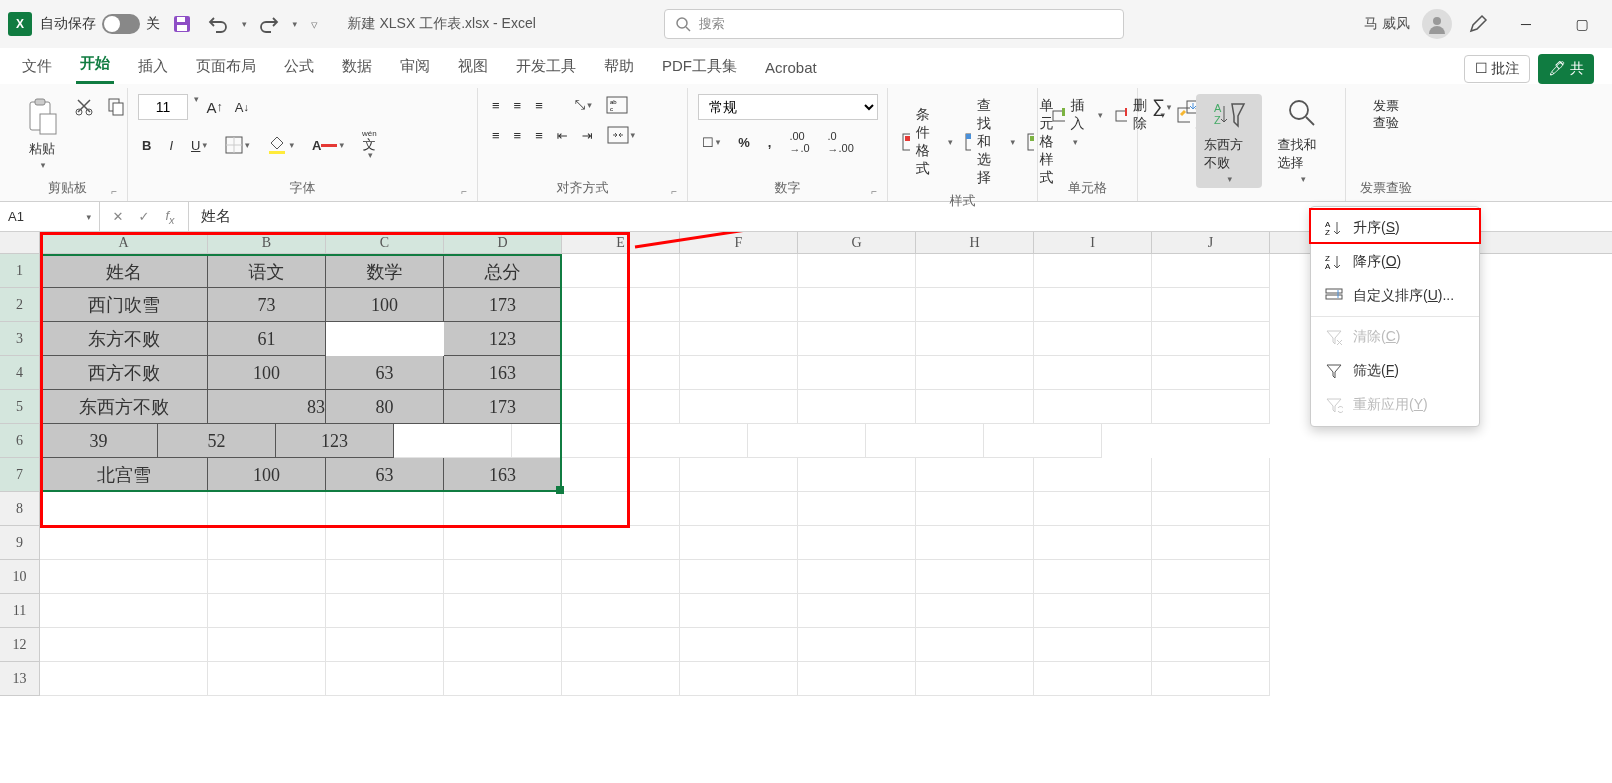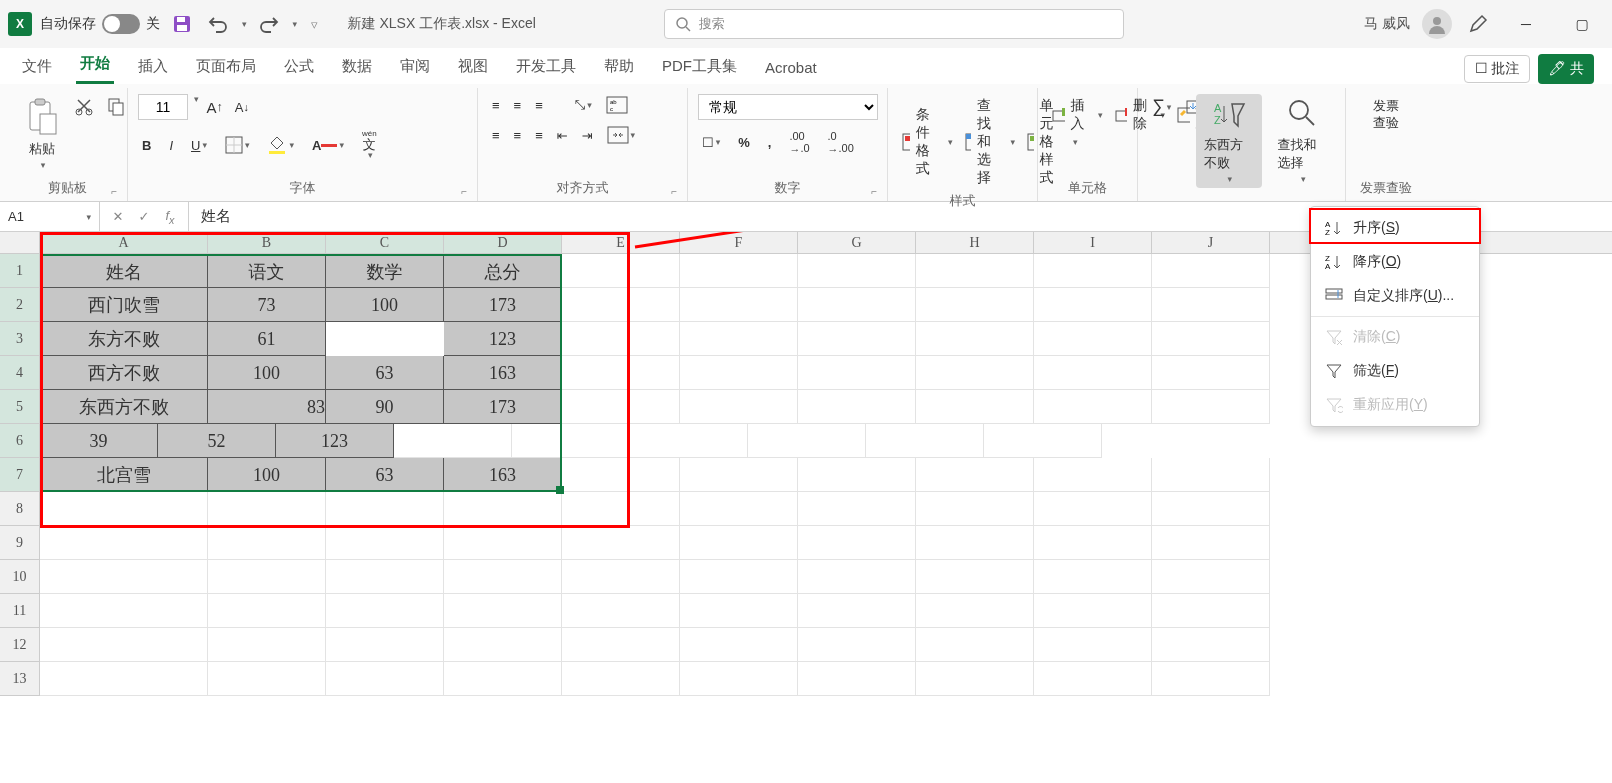--- a/index.html
+++ b/index.html
@@ -518,21 +518,21 @@
           <div class="cell" style="width: 118px;"></div>
           <div class="cell" style="width: 118px;"></div>
           <div class="cell" style="width: 118px;"></div>
           <div class="cell" style="width: 118px;"></div>
           <div class="cell" style="width: 118px;"></div>
           <div class="cell" style="width: 118px;"></div>
         </div>
         <div class="cell-row">
           <div class="cell data data-left" style="width: 168px;">东西方不败</div>
           <div class="cell data" style="width: 118px; text-align: right;">83</div>
-          <div class="cell data" style="width: 118px;">90</div>
+          <div class="cell data" style="width: 118px;">80</div>
           <div class="cell data" style="width: 118px;">173</div>
           <div class="cell" style="width: 118px;"></div>
           <div class="cell" style="width: 118px;"></div>
           <div class="cell" style="width: 118px;"></div>
           <div class="cell" style="width: 118px;"></div>
           <div class="cell" style="width: 118px;"></div>
           <div class="cell" style="width: 118px;"></div>
         </div>
         <div class="cell-row">
           <div class="cell data" style="width: 118px;">39</div>

